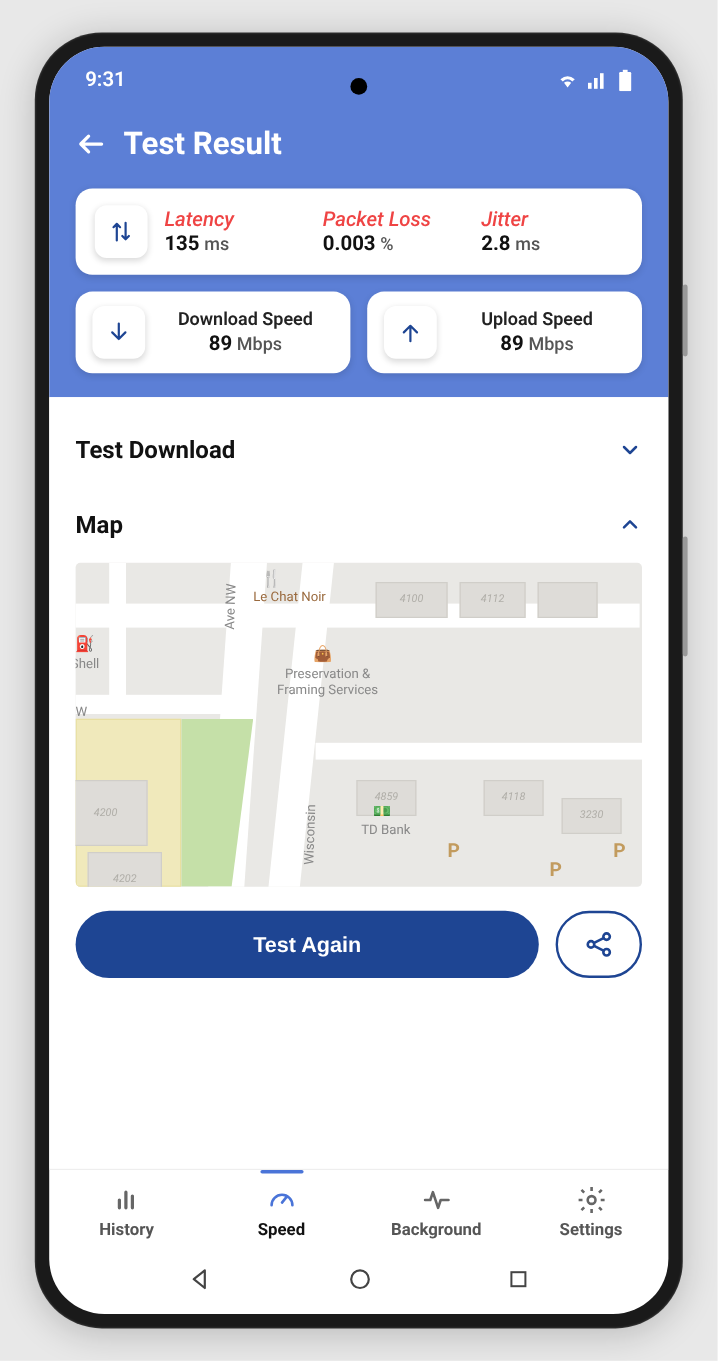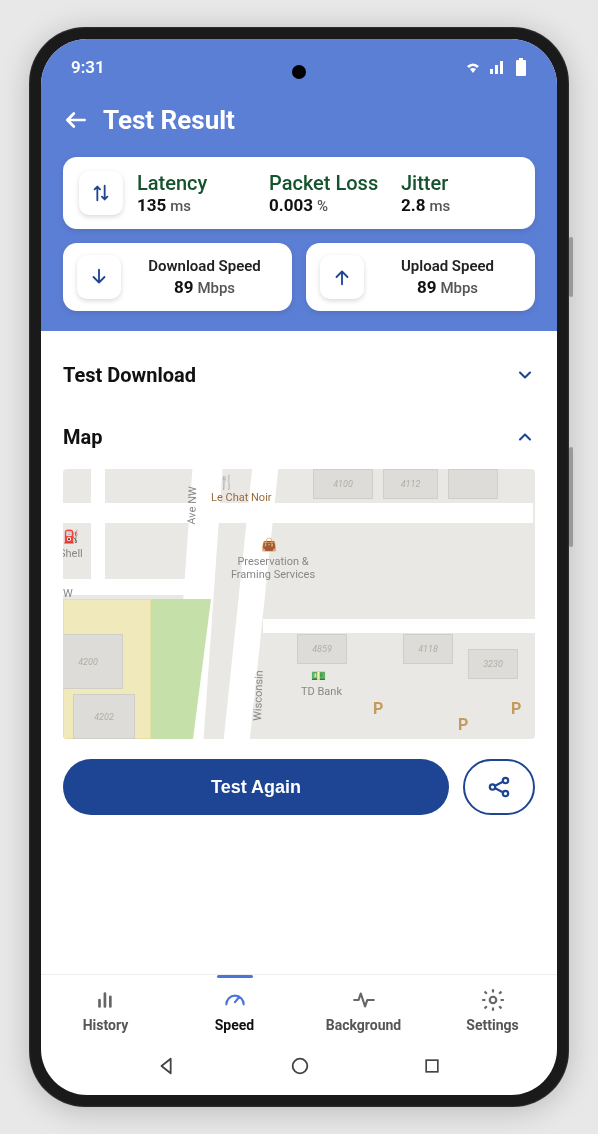--- a/index.html
+++ b/index.html
@@ -80,21 +80,21 @@
   }
   .icon-box {
     width: 44px; height: 44px;
     background: #fff;
     border-radius: 10px;
     box-shadow: 0 2px 5px rgba(0,0,0,.15);
     display: flex; align-items: center; justify-content: center;
     flex-shrink: 0;
   }
   .stat-col { flex: 1; }
-  .stat-label { font-size: 20px; color: #14532d; font-weight: 500; }
+  .stat-label { font-size: 17px; color: #ef4444; font-weight: 500; font-style: italic; }
   .stat-val { font-size: 17px; font-weight: 700; color: #111; }
   .stat-unit { font-size: 15px; font-weight: 500; color: #555; }
   .speed-row { display: flex; gap: 14px; margin-top: 14px; }
   .speed-card {
     flex: 1;
     display: flex;
     align-items: center;
     padding: 12px 14px;
     gap: 10px;
     color: #222;
@@ -119,21 +119,21 @@
   .map-box {
     margin-top: 10px;
     height: 270px;
     border-radius: 4px;
     background: #e9e8e5;
     position: relative;
     overflow: hidden;
   }
   .map-road-v { position:absolute; background:#fff; }
   .map-road-h { position:absolute; background:#fff; }
-  .map-block { position:absolute; background:#dedcd8; border:1px solid #d0cec9; font-size:9px; color:#b0aea8; display:flex; align-items:center; justify-content:center; font-style:italic;}
+  .map-block { position:absolute; background:#dedcd8; border:1px solid #d0cec9; font-size:9px; color:#b0aea8; display:flex; align-items:center; justify-content:center; font-style:italic;margin-top:16px;}
   .map-green { position:absolute; background:#c5e0a8; }
   .map-yellow { position:absolute; background:#f0e9bb; border:1px solid #e8dfa0;}
   .map-label { position:absolute; font-size:11px; color:#9a6a3e; text-align:center; line-height:1.2;}
   .map-road-label { position:absolute; font-size:11px; color:#888; transform:rotate(-88deg); transform-origin:center;}
   .map-p { position:absolute; font-size:16px; font-weight:700; color:#c29b5e;}
   .action-row {
     display: flex;
     gap: 14px;
     margin-top: 20px;
     margin-bottom: 12px;

